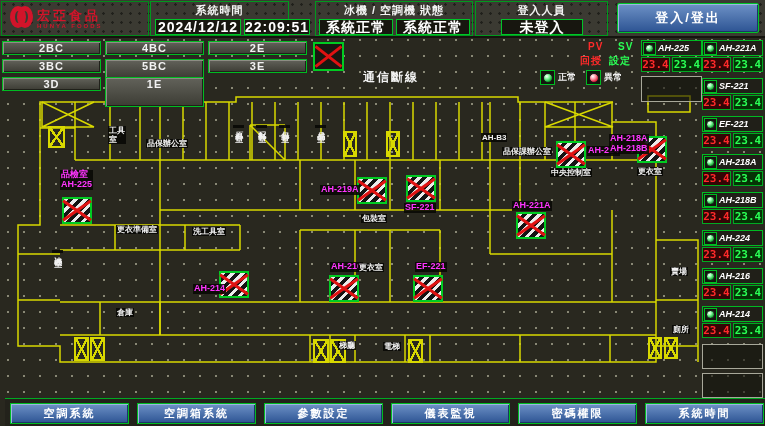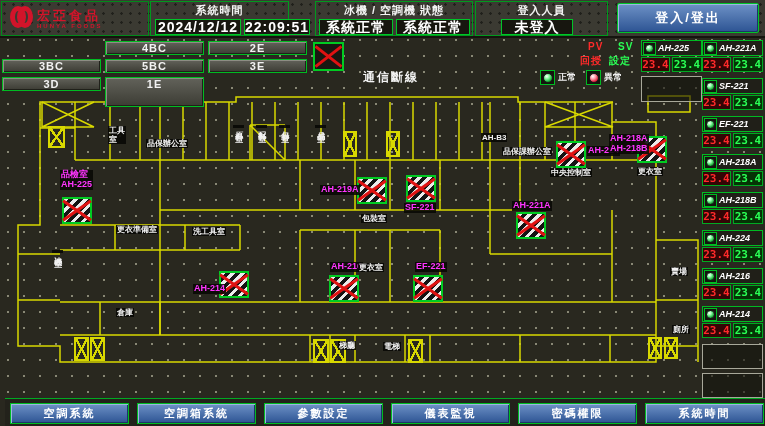--- a/index.html
+++ b/index.html
@@ -124,21 +124,21 @@
       <div class="vbox" style="left:4px;top:17px;width:86px">2024/12/12</div>
       <div class="vbox" style="left:93px;top:17px;width:66px">22:09:51</div>
     </div>
     <div class="panel" style="left:315px;width:158px">
       <div class="sechead">冰機 / 空調機 狀態</div>
       <div class="vbox" style="left:3px;top:17px;width:74px">系統正常</div>
       <div class="vbox" style="left:80px;top:17px;width:74px">系統正常</div>
     </div>
     <div class="panel" style="left:475px;width:133px">
       <div class="sechead">登入人員</div>
-      <div class="vbox" style="left:25px;top:17px;width:72px">未登入</div>
+      <div class="vbox" style="left:25px;top:17px;width:82px">未登入</div>
     </div>
     <div class="loginwrap">
       <button class="bluebtn">登入/登出</button>
     </div>
   </div>
 
   <div class="commicon"></div>
   <div class="commtext">通信斷線</div>
   <div class="lgsm red" style="left:588px;top:41px">PV</div>
   <div class="lgsm grn" style="left:618px;top:41px">SV</div>
@@ -158,24 +158,25 @@
   </div>
 
   <div class="bottombar">
       <div class="bbtn" style="left: 5px; top: 4px; width: 119px; height: 21px;">空調系統</div>
       <div class="bbtn" style="left: 132px; top: 4px; width: 119px; height: 21px;">空調箱系統</div>
       <div class="bbtn" style="left: 259px; top: 4px; width: 119px; height: 21px;">參數設定</div>
       <div class="bbtn" style="left: 386px; top: 4px; width: 119px; height: 21px;">儀表監視</div>
       <div class="bbtn" style="left: 513px; top: 4px; width: 119px; height: 21px;">密碼權限</div>
       <div class="bbtn" style="left: 640px; top: 4px; width: 119px; height: 21px;">系統時間</div>
     </div>
+<div class="gbtn" style="left: 2px; top: 41px; width: 99px; height: 14px;">2BC</div>
     <div class="gbtn" style="left: 105px; top: 41px; width: 99px; height: 14px;">4BC</div>
     <div class="gbtn" style="left: 208px; top: 41px; width: 99px; height: 14px;">2E</div>
     <div class="gbtn" style="left: 2px; top: 59px; width: 99px; height: 14px;">3BC</div>
-    <div class="gbtn" style="left: 105px; top: 59px; width: 99px; height: 14px;">5BC</div>
+    <div class="gbtn" style="left: 105px; top: 59px; width: 99px; height: 20px;">5BC</div>
     <div class="gbtn" style="left: 208px; top: 59px; width: 99px; height: 14px;">3E</div>
     <div class="gbtn" style="left: 2px; top: 77px; width: 99px; height: 14px;">3D</div>
     <div class="gbtn" style="left: 105px; top: 77px; width: 99px; height: 30px;">1E</div>
     <div class="urow" style="left: 641px; top: 40px; width: 61px;">
       <span class="lampbox">
         <span class="lamp green"></span>
       </span>
       <span class="uname">AH-225</span>
     </div>
     <div class="seg pv" style="left: 641px; top: 57px; width: 29px;">23.4</div>

